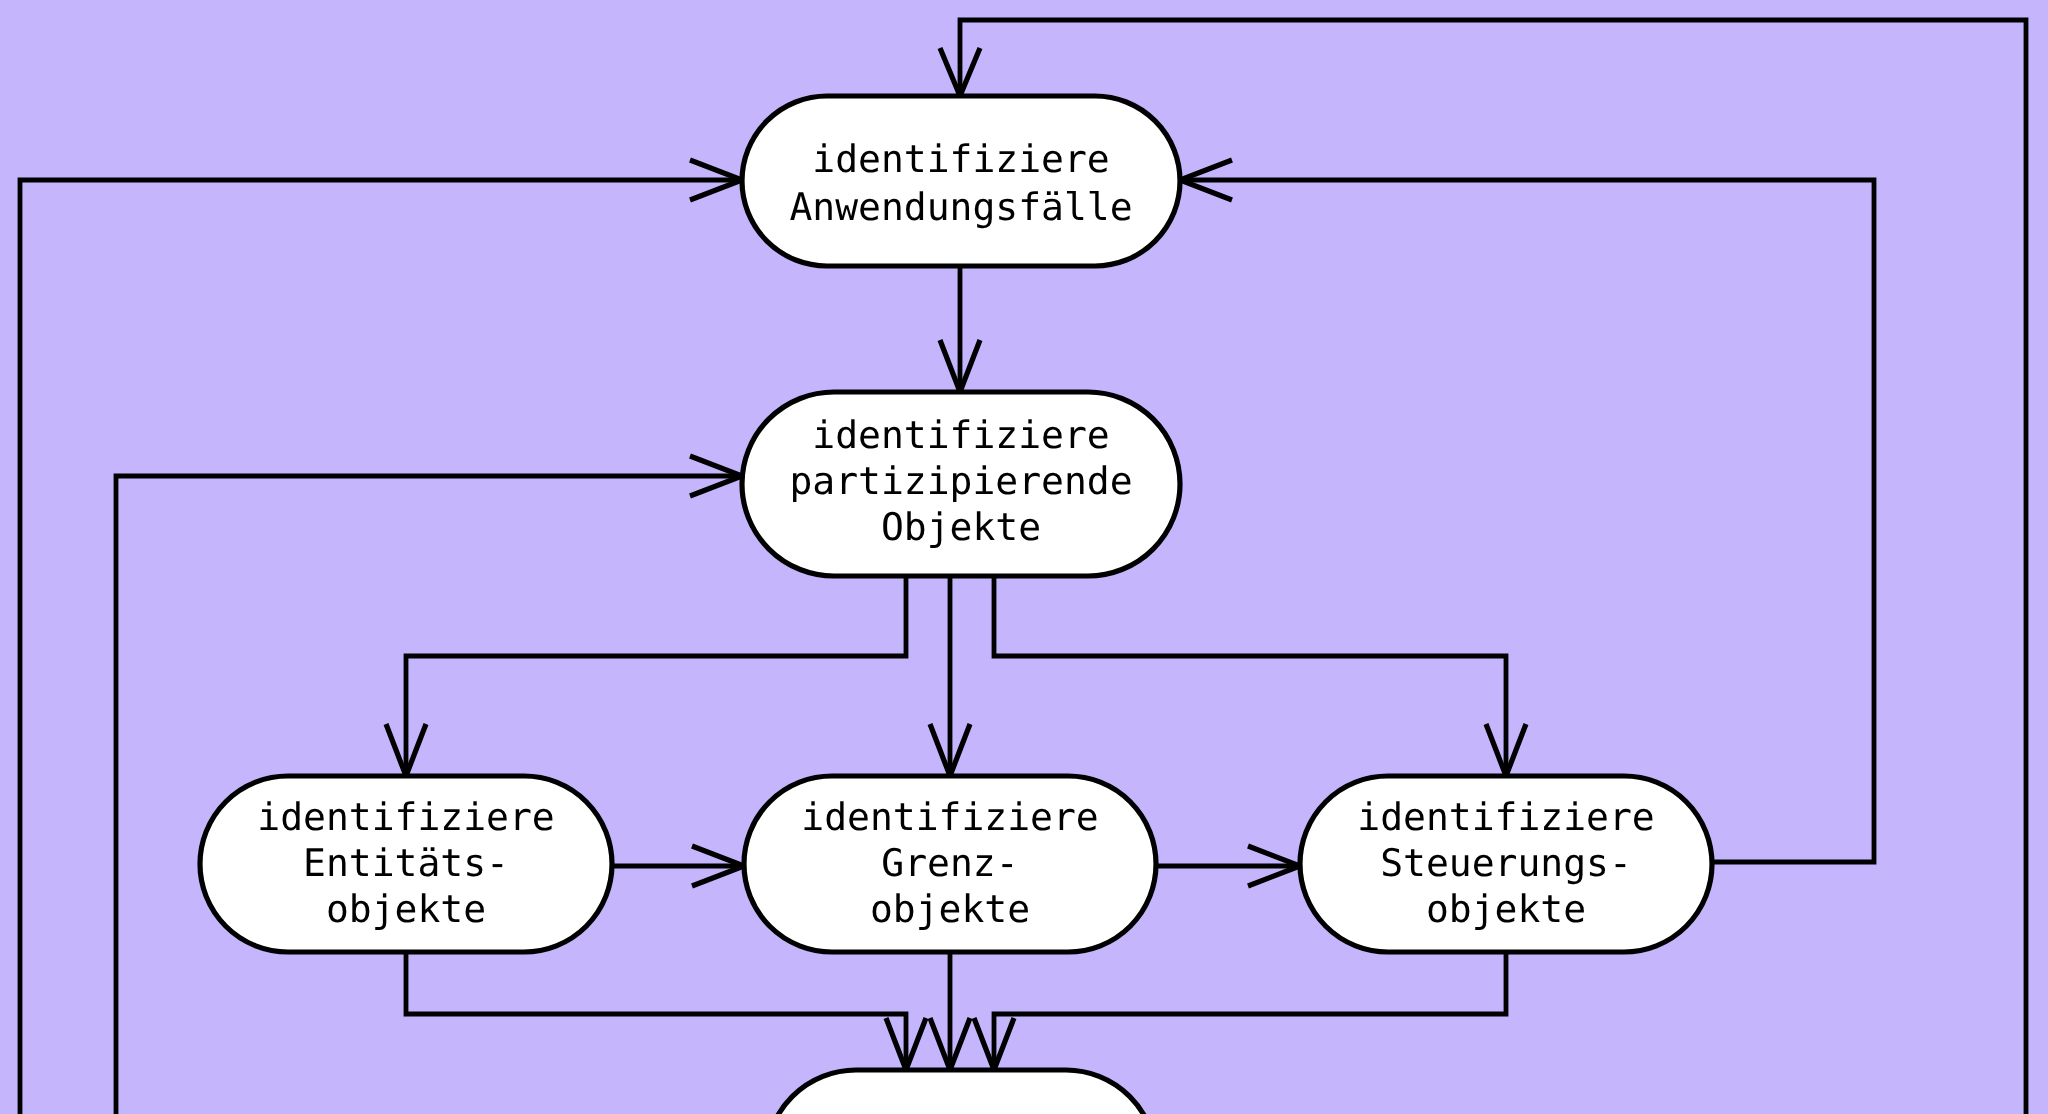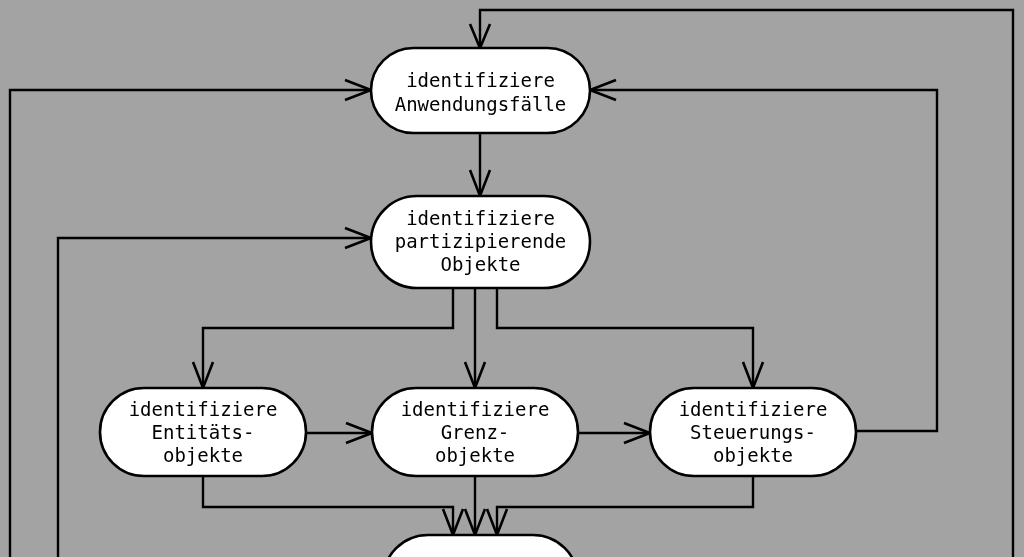--- a/index.html
+++ b/index.html
@@ -8,21 +8,21 @@
     padding: 0;
     background: #ffffff;
   }
   body {
     font-family: "DejaVu Sans Mono", "Liberation Mono", monospace;
   }
   #diagram-root {
     position: relative;
     width: 1024px;
     height: 557px;
-    background: #a3a3a3;
+    background: #c4b5fd;
     overflow: hidden;
   }
   #diagram-svg {
     position: absolute;
     top: 0;
     left: 0;
     width: 1024px;
     height: 557px;
     display: block;
   }

